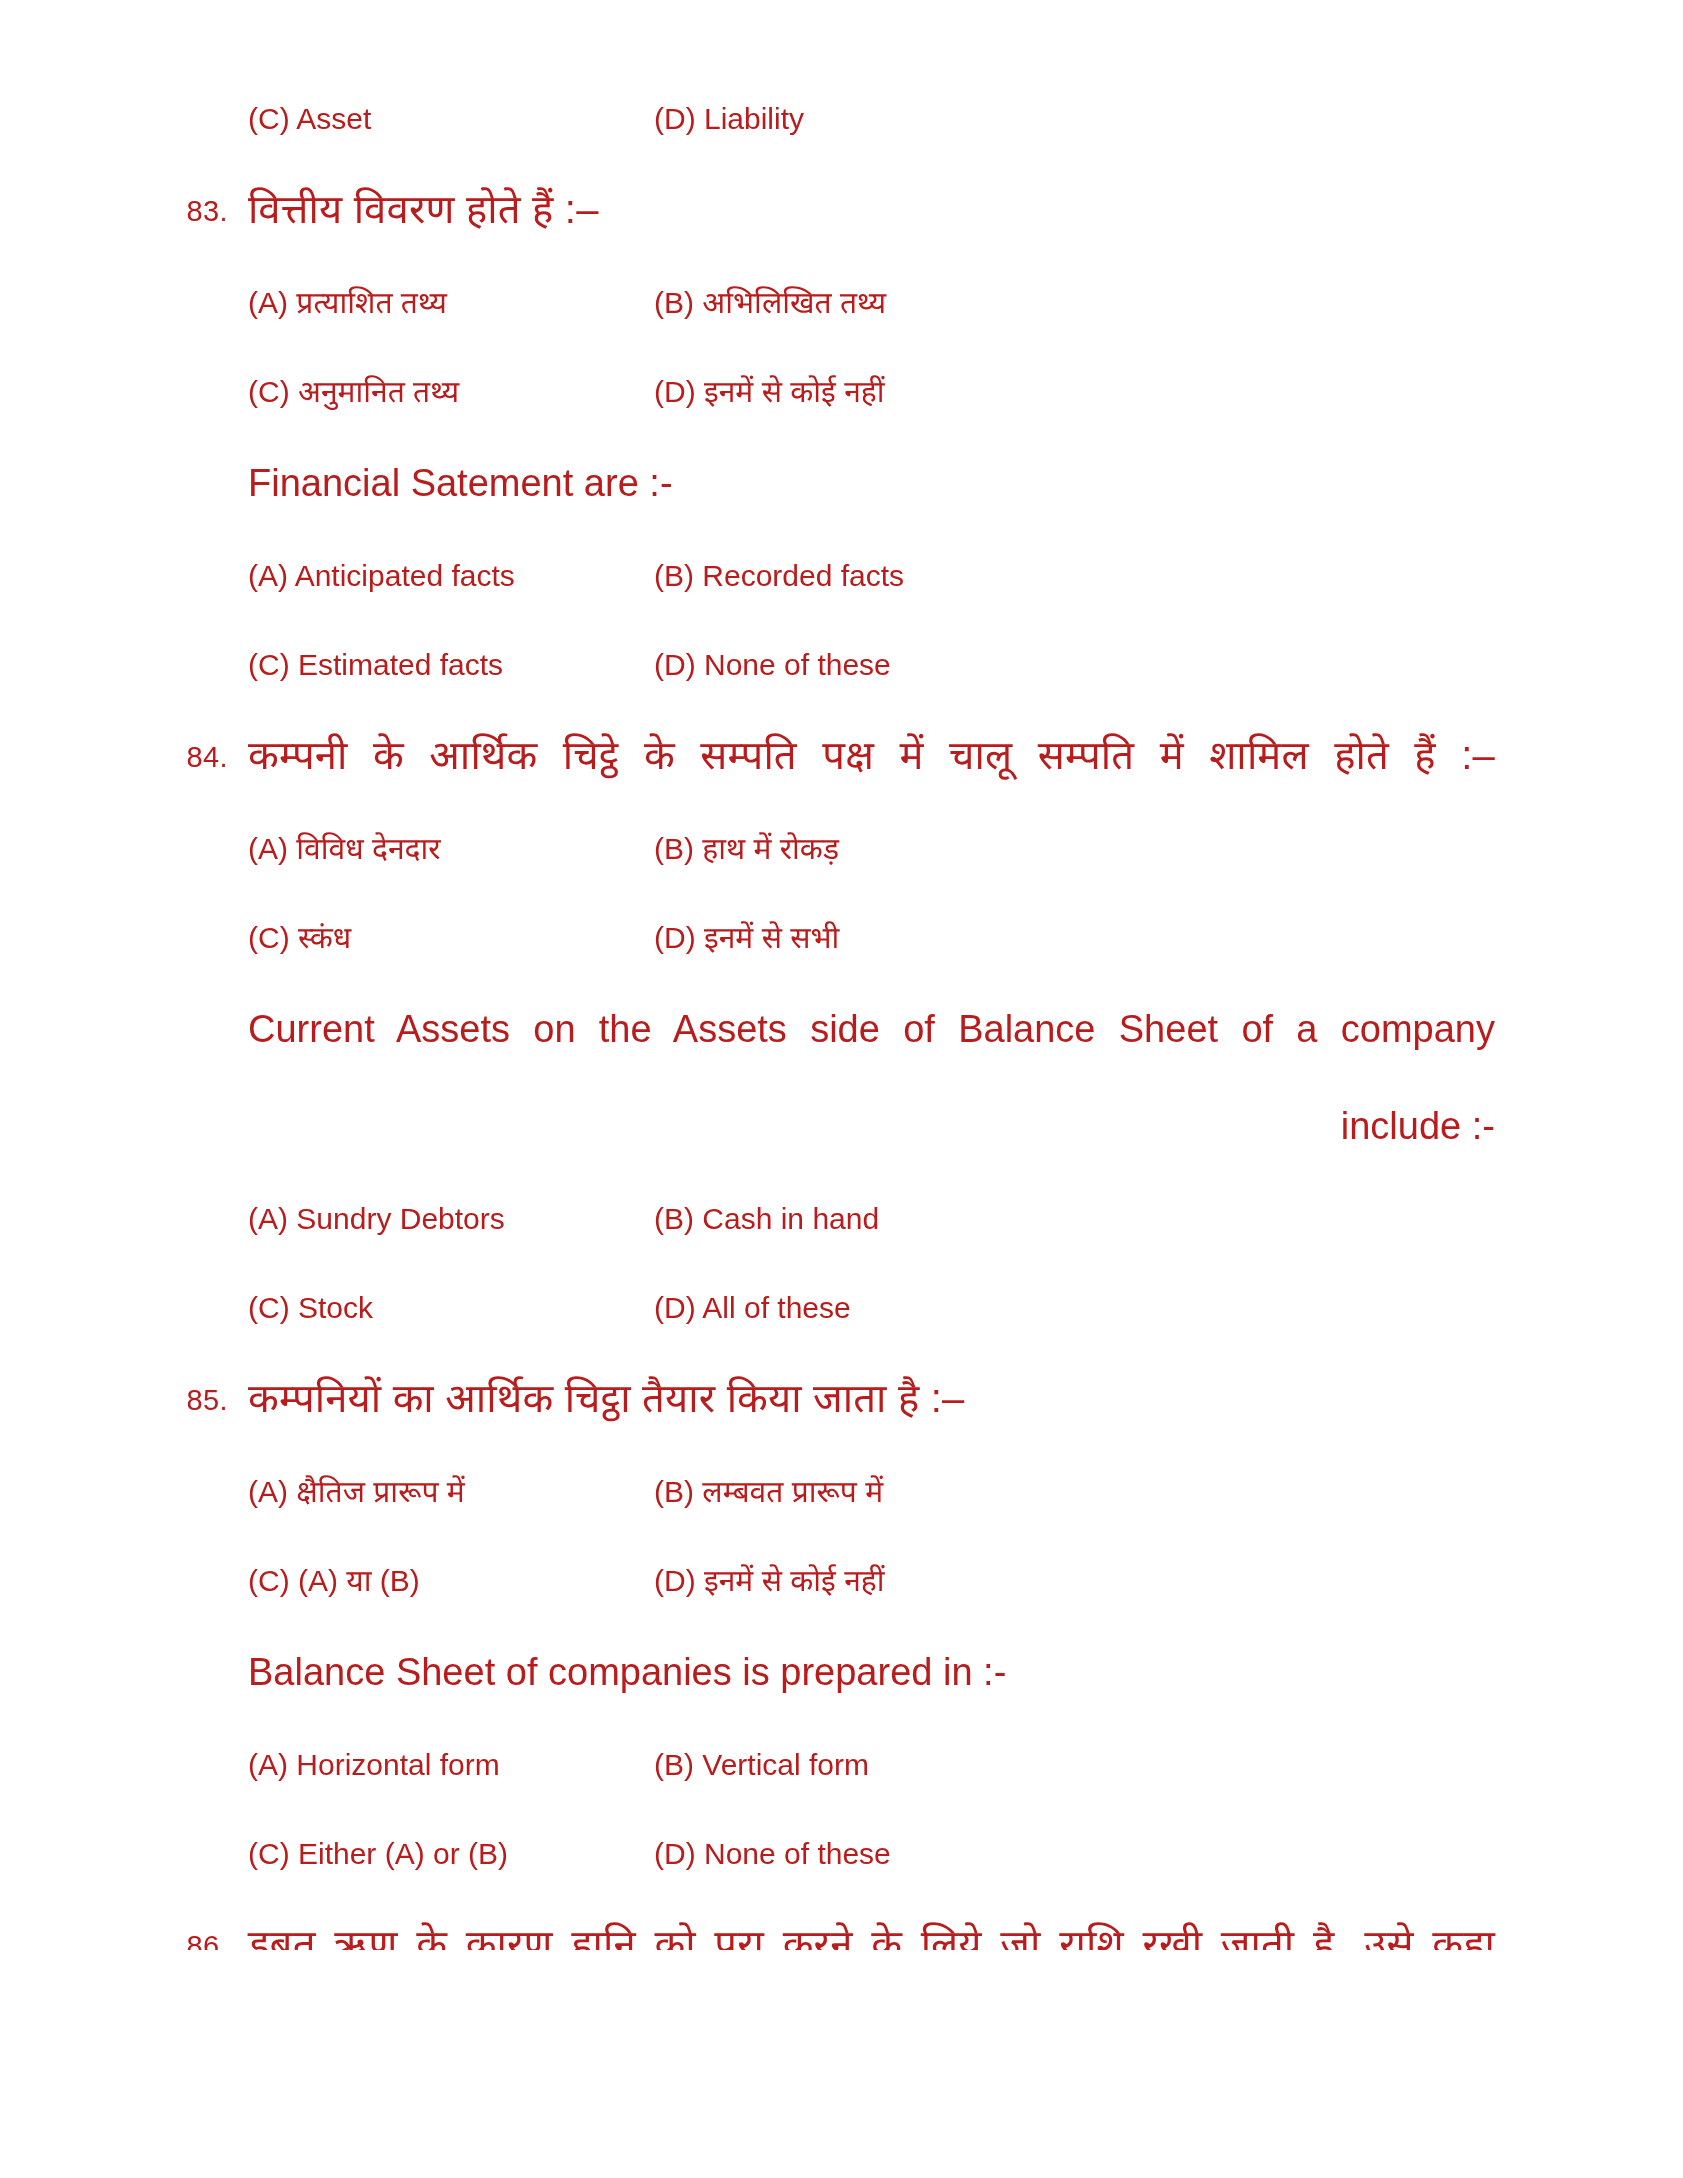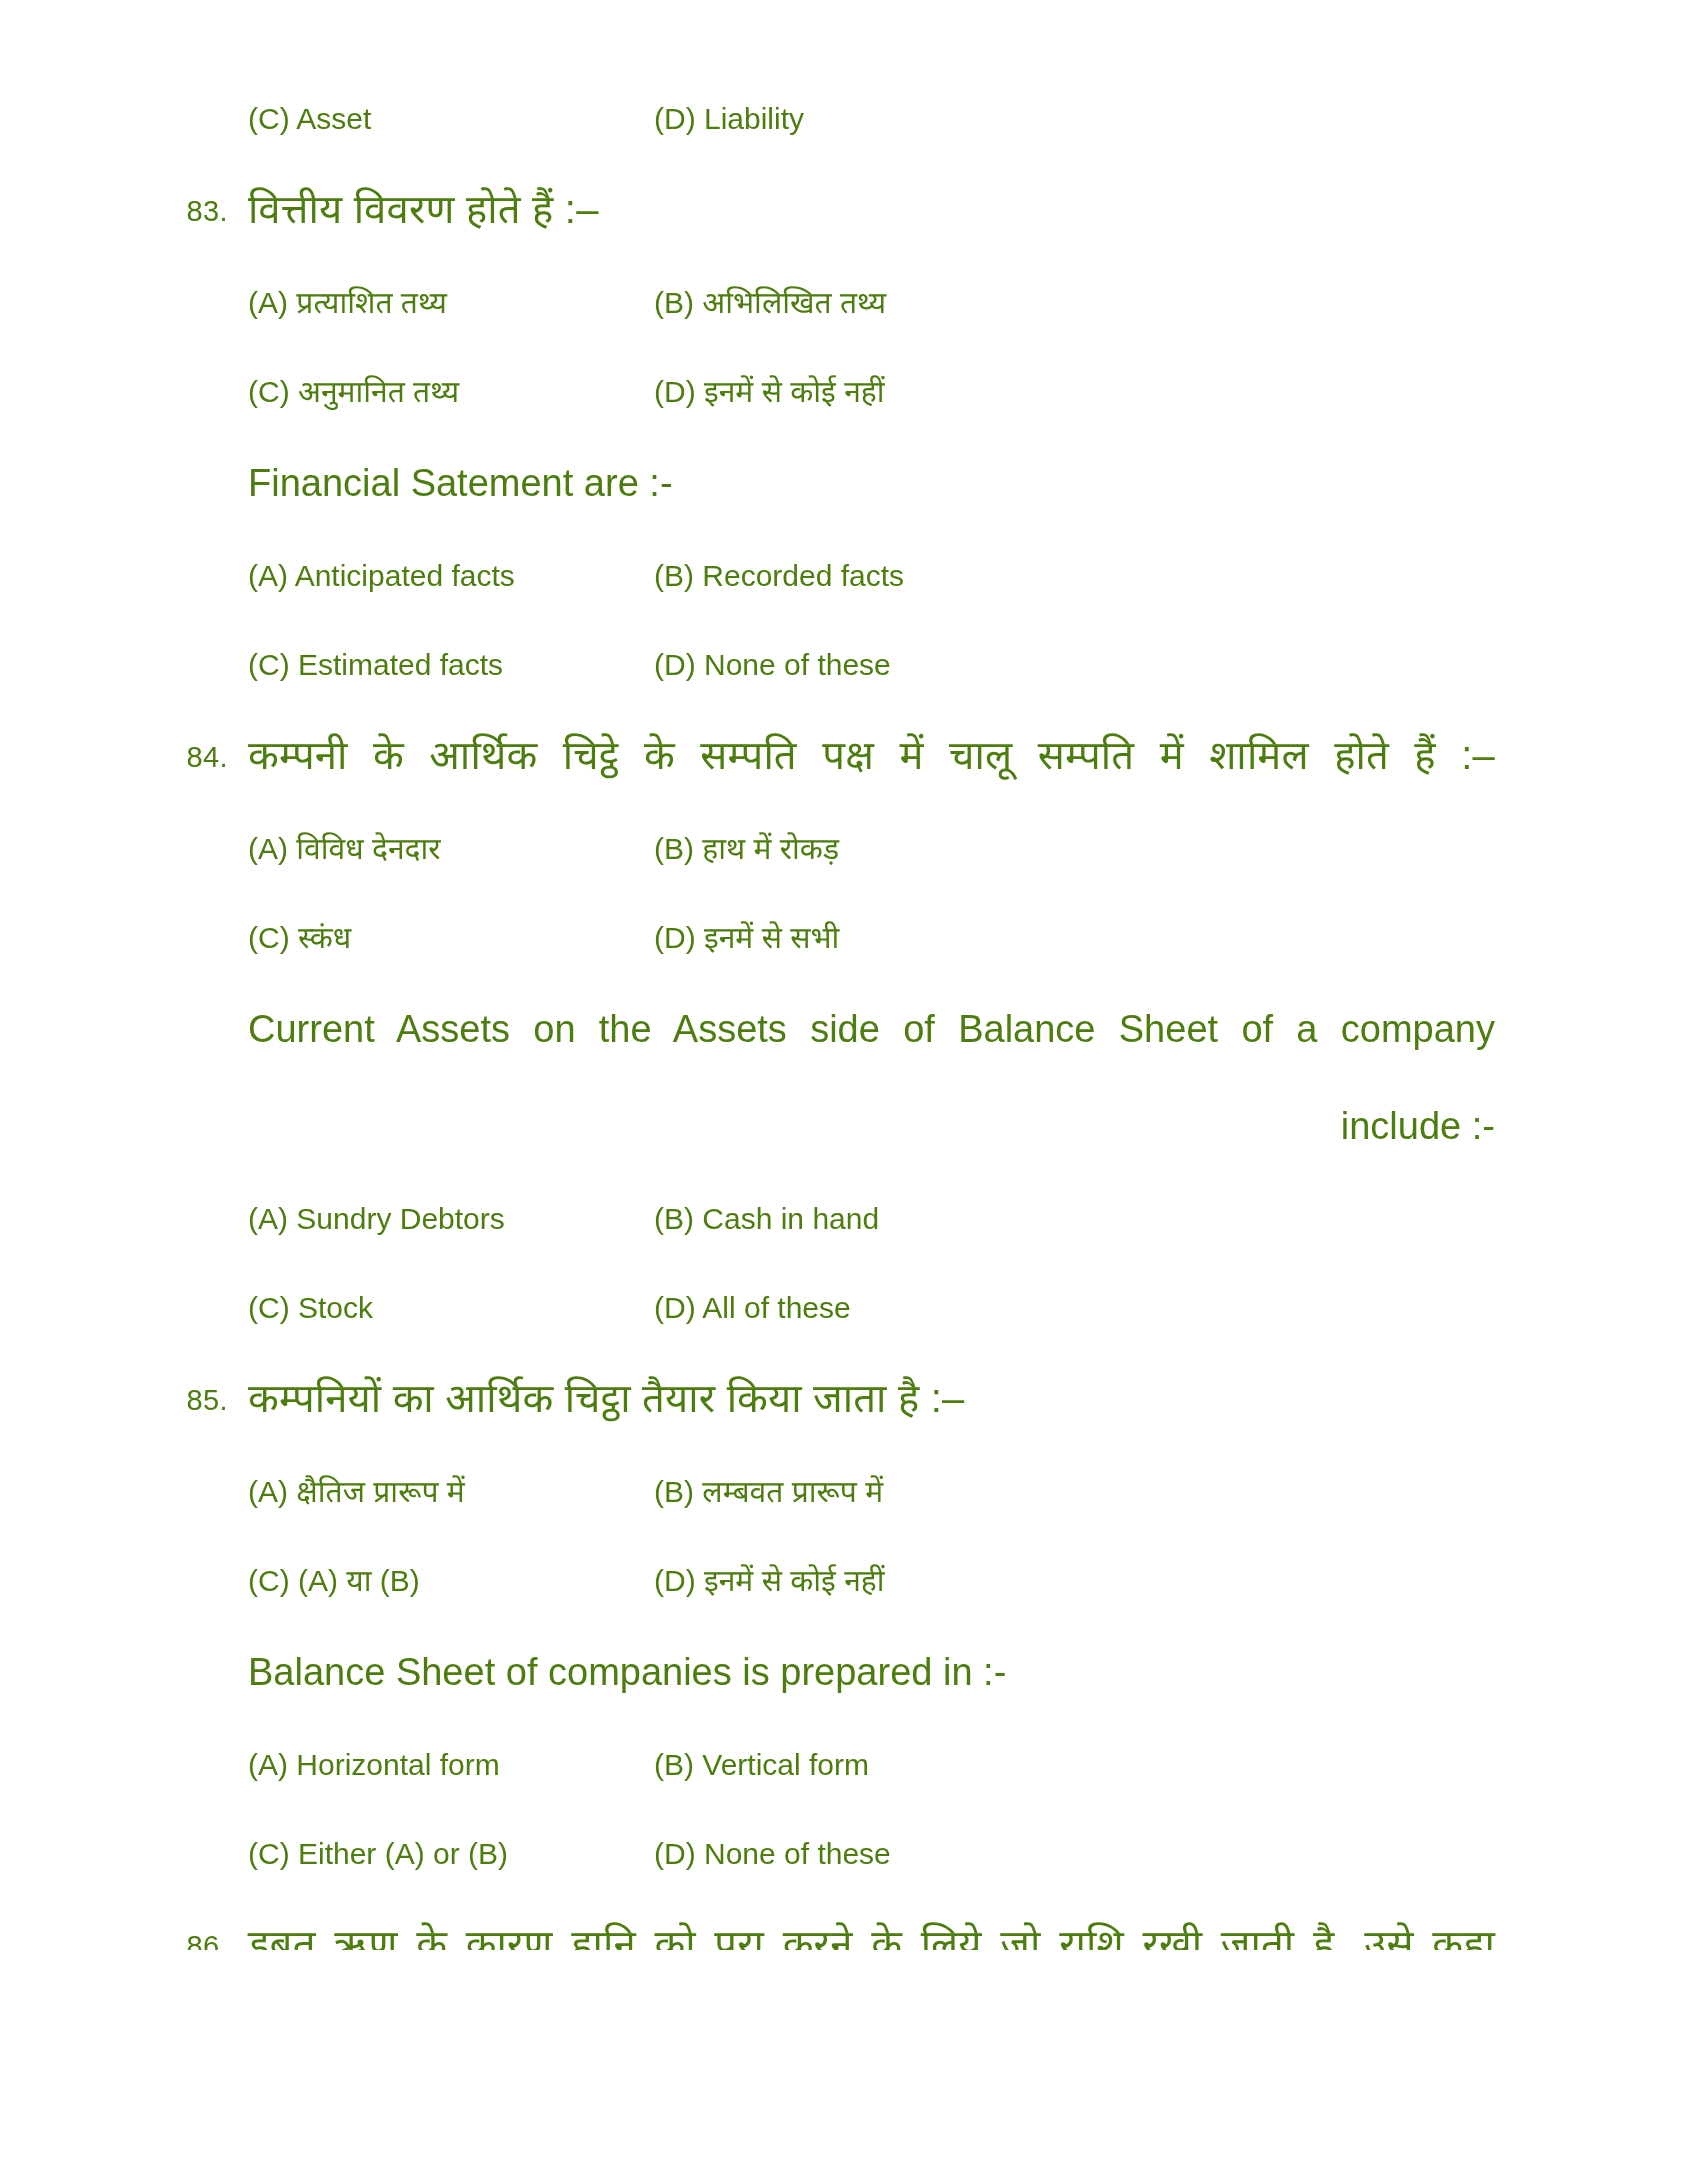--- a/index.html
+++ b/index.html
@@ -6,21 +6,21 @@
     margin: 0;
     padding: 0;
     background: #ffffff;
   }
   .page {
     position: relative;
     width: 1683px;
     height: 1950px;
     background: #ffffff;
     font-family: "Liberation Sans", sans-serif;
-    color: #4d7c0f;
+    color: #b91c1c;
     overflow: hidden;
   }
   .content {
     position: absolute;
     left: 248px;
     top: 104px;
     width: 1247px;
   }
 
   

